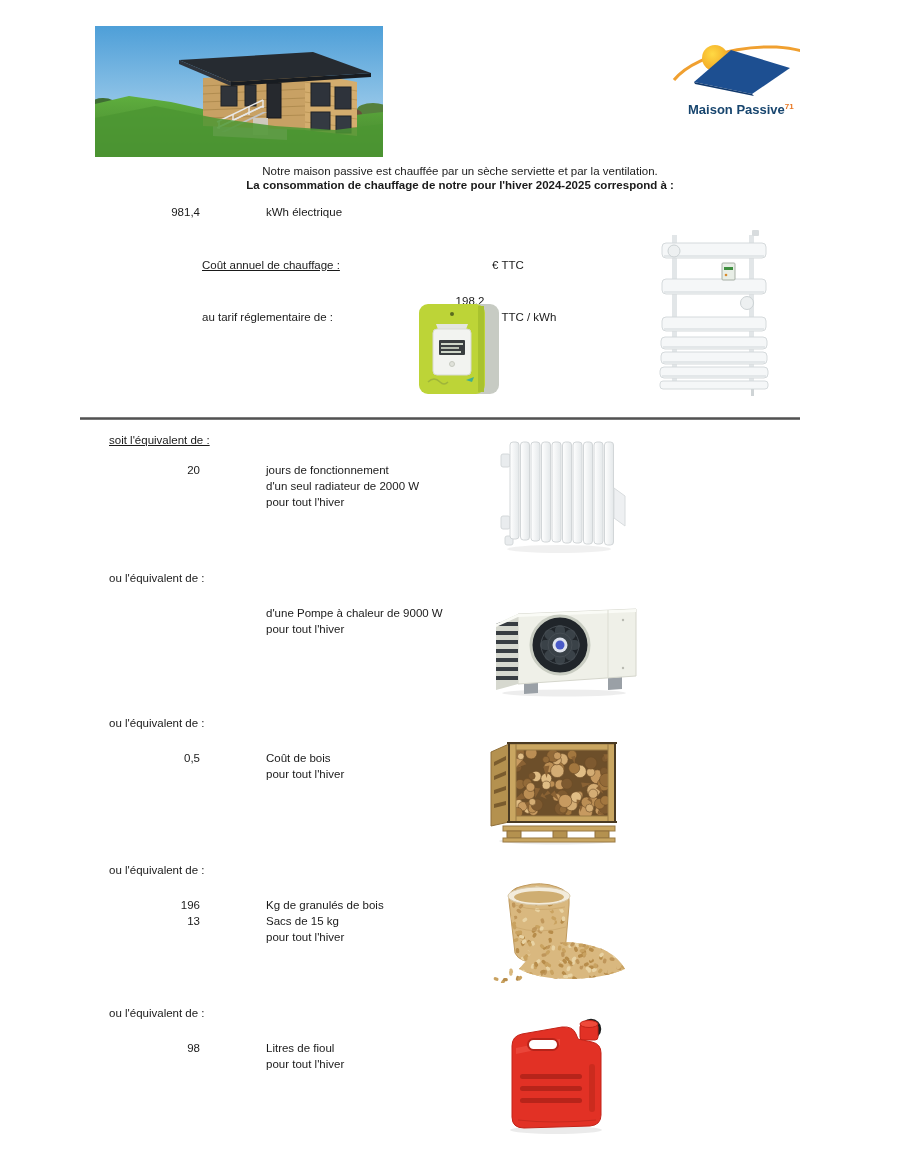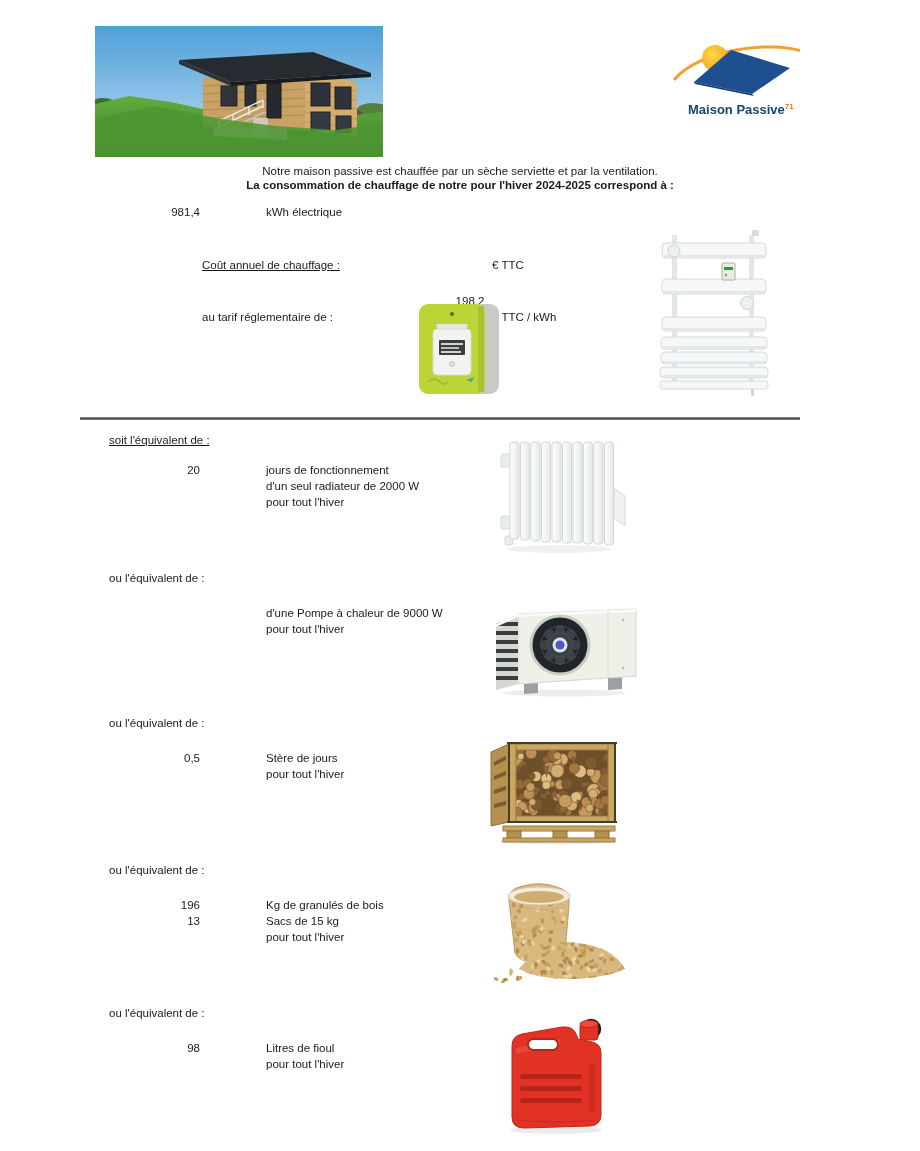--- a/index.html
+++ b/index.html
@@ -275,21 +275,21 @@
       <circle cx="133" cy="20" r="1.2" fill="#b9bab1"></circle>
       <circle cx="133" cy="68" r="1.2" fill="#b9bab1"></circle>
     </svg>
   </div>
 
   <div class="abs" style="left:0;top:715px">
     <div class="eq-heading">ou l'équivalent de :</div>
     <div style="margin-top:19px">
       <div class="srow">
           <span class="num">0,5</span>
-          <span class="txt">Stère de jours</span>
+          <span class="txt">Coût de bois</span>
         </div>
       <div class="srow">
           <span class="num"></span>
           <span class="txt">pour tout l'hiver</span>
         </div>
     </div>
   </div>
   <div class="abs" style="left:483px;top:730px;width:145px;height:115px" aria-label="crate-of-firewood">
     <svg width="145" height="115" viewBox="0 0 145 115">
       <defs>

